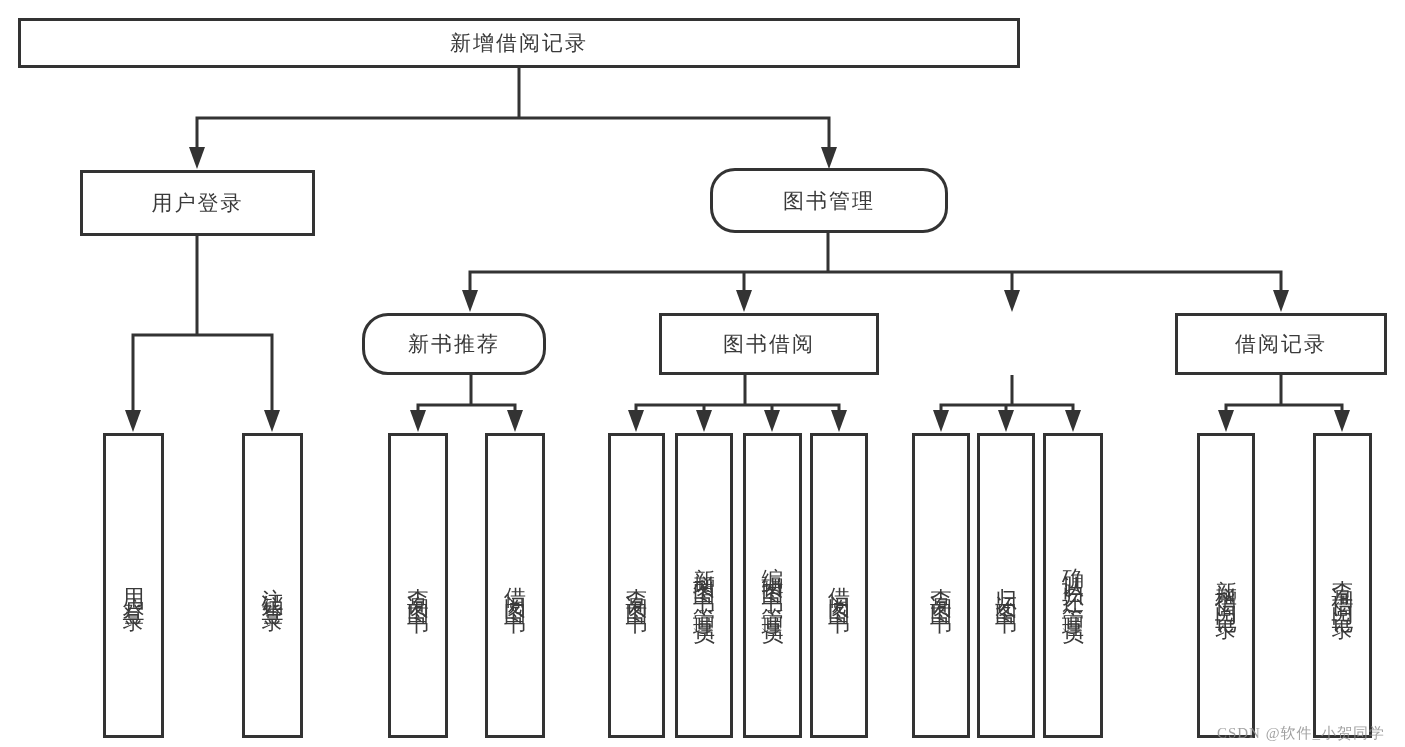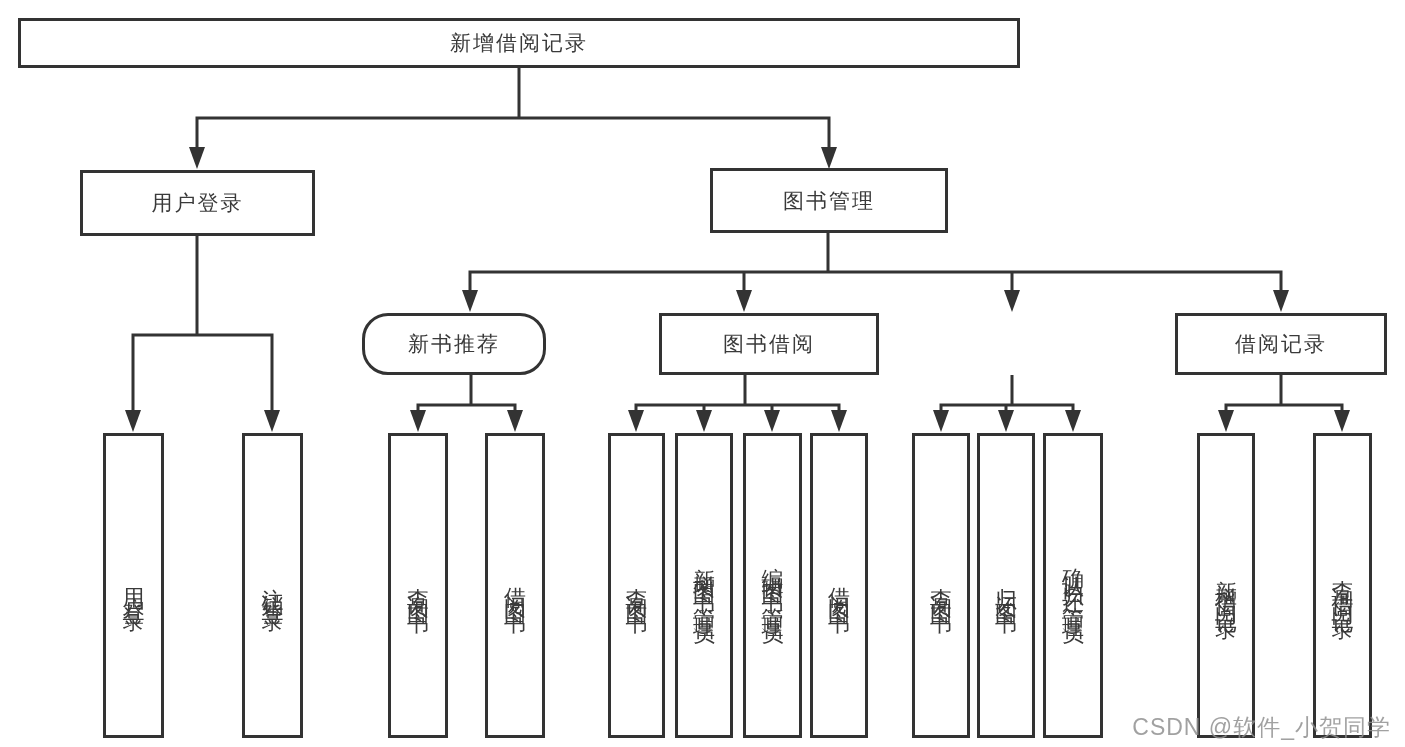--- a/index.html
+++ b/index.html
@@ -39,27 +39,28 @@
   .vtext {
     writing-mode: vertical-rl;
     text-orientation: mixed;
     font-size: 22px;
     letter-spacing: 8px;
     line-height: 1;
     color: #3a3a3a;
   }
   .watermark {
     position: absolute;
-    right: 14px;
+    right: 20px;
     bottom: 4px;
-    font-size: 23px;
+    font-size: 15px;
     color: rgba(145, 145, 145, 0.85);
     letter-spacing: 1px;
     white-space: nowrap;
     z-index: 5;
+    font-family: Liberation Serif, serif;
   }
 </style>
 </head>
 <body>
 
 <div id="canvas">
 
   <svg id="wires" viewBox="0 0 1405 747" xmlns="http://www.w3.org/2000/svg">
     <g stroke="#333333" stroke-width="3" fill="none">
       <g>
@@ -107,21 +108,21 @@
     </g>
   </svg>
 
   <div class="box" style="left:18px; top:18px; width:1002px; height:50px;">
     <span class="hlabel">新增借阅记录</span>
   </div>
 
   <div class="box" style="left:80px; top:170px; width:235px; height:66px;">
     <span class="hlabel">用户登录</span>
   </div>
-  <div class="box" style="left:710px; top:168px; width:238px; height:65px;">
+  <div class="box" style="left:710px; top:168px; width:238px; height:65px;border-radius:25px;">
     <span class="hlabel">图书管理</span>
   </div>
 
   <div class="box" style="left:362px; top:313px; width:184px; height:62px;border-radius:26px;">
     <span class="hlabel">新书推荐</span>
   </div>
   <div class="box" style="left:635px; top:313px; width:220px; height:62px;margin-left:24px;">
     <span class="hlabel">图书借阅</span>
   </div>
   <div class="box" style="left:1175px; top:313px; width:212px; height:62px;">

